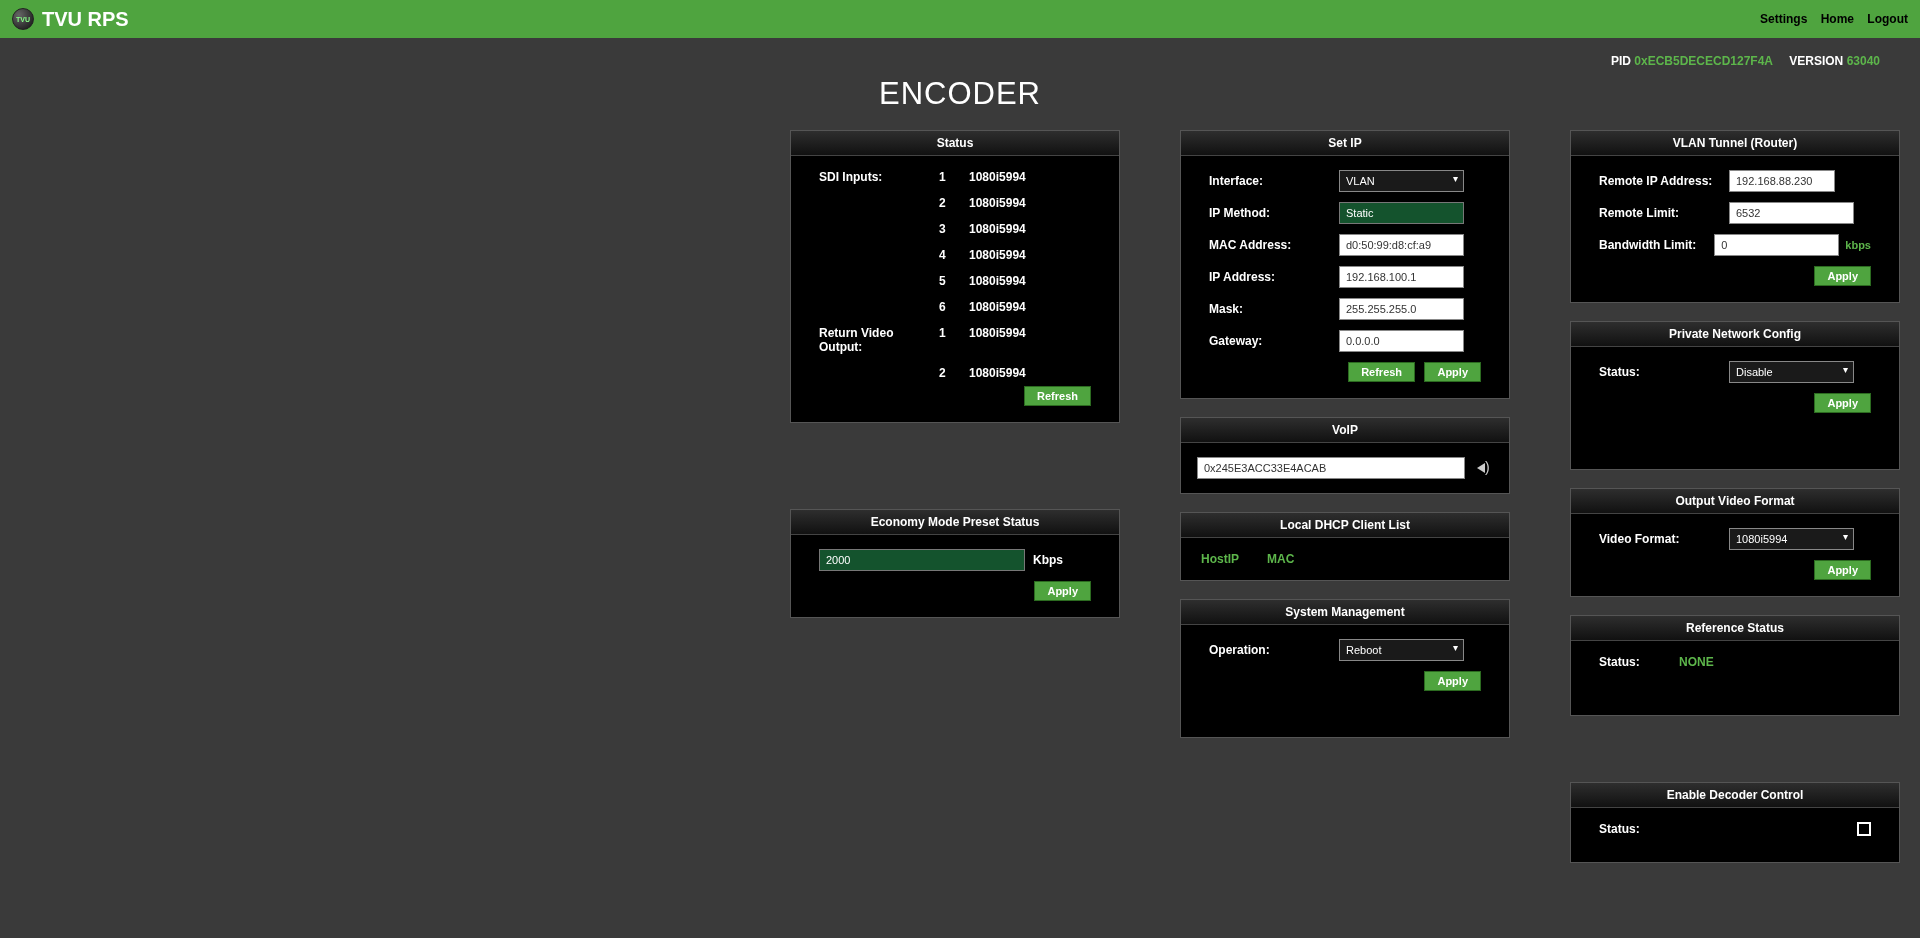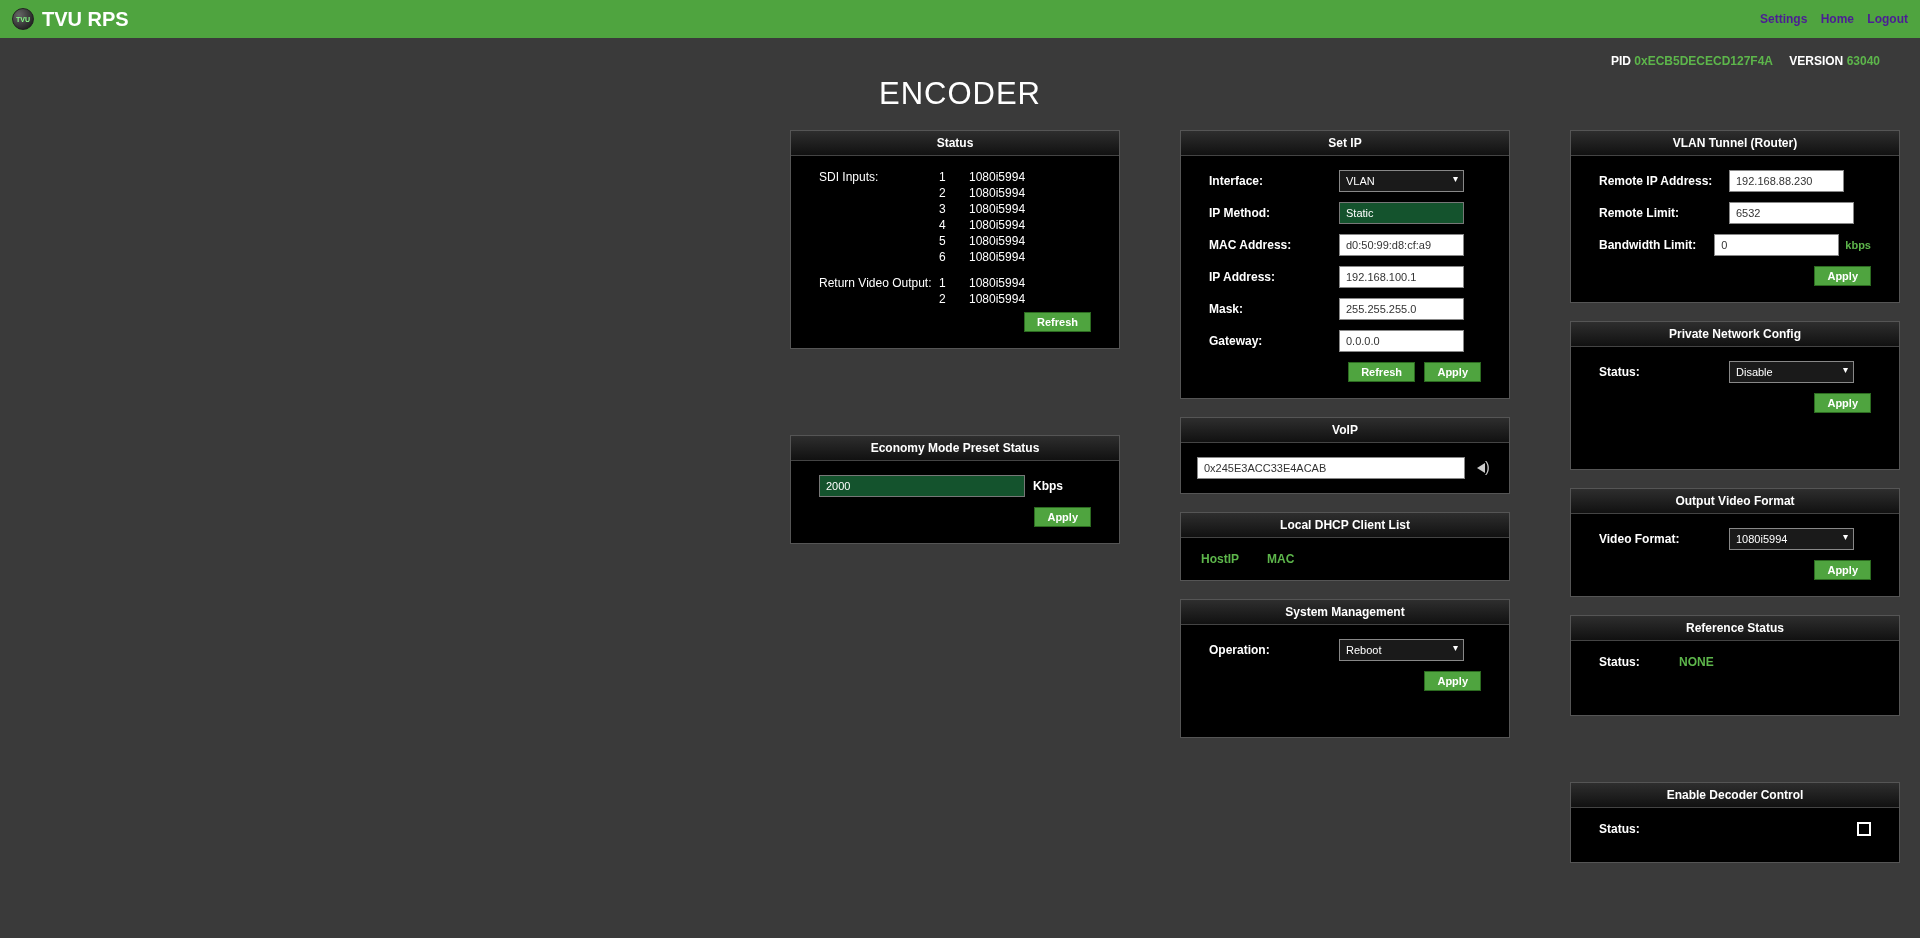--- a/index.html
+++ b/index.html
@@ -22,21 +22,21 @@
 }
 .topbar-left { display: flex; align-items: center; gap: 8px; }
 .logo {
   width: 22px; height: 22px; border-radius: 50%;
   background: radial-gradient(circle at 30% 30%, #666, #111);
   display: flex; align-items: center; justify-content: center;
   font-size: 7px; font-weight: bold; color: #8f8;
   border: 1px solid #222;
 }
 .app-title { font-size: 20px; font-weight: bold; color: #fff; }
-.topbar-right { font-size: 12px; font-weight: bold; color: #4c1d95; }
+.topbar-right { font-size: 12px; font-weight: bold; color: #000000; }
 .topbar-right span { margin-left: 10px; cursor: pointer; }
 .meta-bar {
   text-align: right;
   padding: 16px 40px 4px;
   font-size: 12px;
   font-weight: bold;
 }
 .meta-bar .green { color: #5db64b; }
 .page-title {
   text-align: center;
@@ -83,21 +83,21 @@
 .select-wrap::after {
   content: "▾"; position: absolute; right: 6px; top: 3px;
   color: #fff; font-size: 10px; pointer-events: none;
 }
 .btn {
   background: #4fa43f; color: #fff; border: 1px solid #2c6b20;
   padding: 3px 12px; font-size: 11px; font-weight: bold; cursor: pointer;
 }
 .btn-row { text-align: right; margin-top: 6px; }
 .btn-row .btn { margin-left: 6px; }
-.status-grid { display: grid; grid-template-columns: 120px 30px 100px; row-gap: 2px; font-weight: normal; font-size: 12px; }
+.status-grid { display: grid; grid-template-columns: 120px 30px 100px; row-gap: 12px; font-weight: bold; font-size: 12px; }
 .unit { margin-left: 8px; font-weight: bold; }
 .green-text { color: #5db64b; font-weight: bold; }
 .dhcp-head { display: flex; gap: 28px; padding: 14px 20px; }
 .voip-row { display: flex; align-items: center; gap: 12px; padding: 14px 16px; border-radius: 10px; }
 .voip-input { flex: 1; height: 24px; background: #fff; border: 1px solid #888; font-size: 11px; padding: 0 6px; color:#333; width: 210px; }
 .speaker-icon { width: 16px; height: 16px; position: relative; }
 .speaker-icon::before {
   content: ""; position: absolute; left: 0; top: 3px;
   border-style: solid; border-width: 5px 8px 5px 0; border-color: transparent #ccc transparent transparent;
 }
@@ -256,21 +256,21 @@
       </div>
     </div>
   </div>
 
   <div class="col">
     <div class="panel">
       <div class="panel-header">VLAN Tunnel (Router)</div>
       <div class="panel-body">
         <div class="row">
           <div class="lbl">Remote IP Address:</div>
-          <input type="text" class="text-input" style="width: 115px;" value="192.168.88.230">
+          <input type="text" class="text-input" style="width: 106px;" value="192.168.88.230">
         </div>
         <div class="row">
           <div class="lbl">Remote Limit:</div>
           <input type="text" class="text-input" style="width: 125px;" value="6532">
         </div>
         <div class="row">
           <div class="lbl">Bandwidth Limit:</div>
           <input type="text" class="text-input" style="width: 125px;" value="0">
           <span class="kbps">kbps</span>
         </div>

